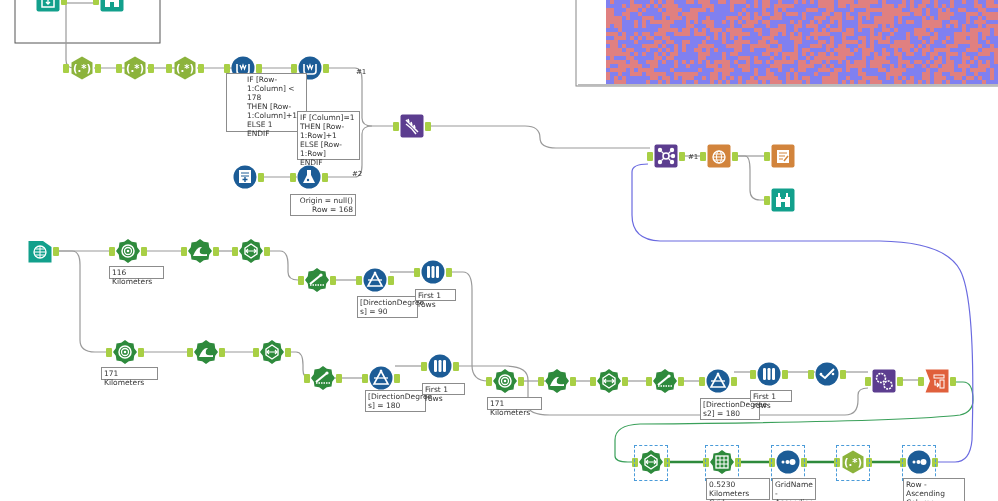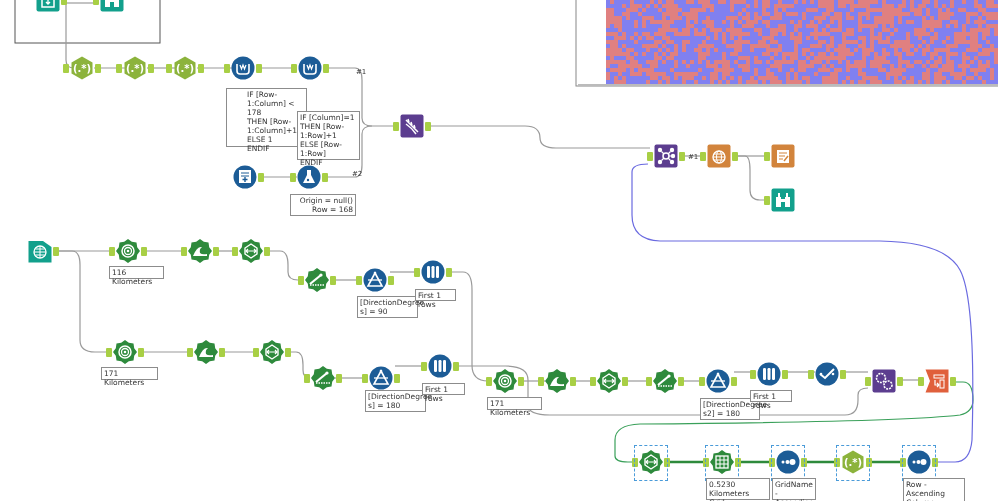--- a/index.html
+++ b/index.html
@@ -2520,21 +2520,21 @@
       <div class="anc" style="left: -7px; top: 7.5px;"></div>
       <div class="anc" style="left: 25px; top: 7.5px;"></div>
     </div>
     <div class="sel" style="left: 634px; top: 445px;"></div>
     <div class="sel" style="left: 705px; top: 445px;"></div>
     <div class="sel" style="left: 771px; top: 445px;"></div>
     <div class="sel" style="left: 836px; top: 445px;"></div>
     <div class="sel" style="left: 902px; top: 445px;"></div>
   </div>
 
-<div class="anno" style="left:226px;top:88px;width:81px;height:59px;padding-left:20px;">IF [Row-
+<div class="anno" style="left:226px;top:73px;width:81px;height:59px;padding-left:20px;">IF [Row-
 1:Column] &lt; 178
 THEN [Row-
 1:Column]+1
 ELSE 1
 ENDIF</div>
 <div class="anno" style="left:297px;top:83px;width:63px;height:49px;margin-top:28px;">IF [Column]=1
 THEN [Row-
 1:Row]+1
 ELSE [Row-1:Row]
 ENDIF</div>

